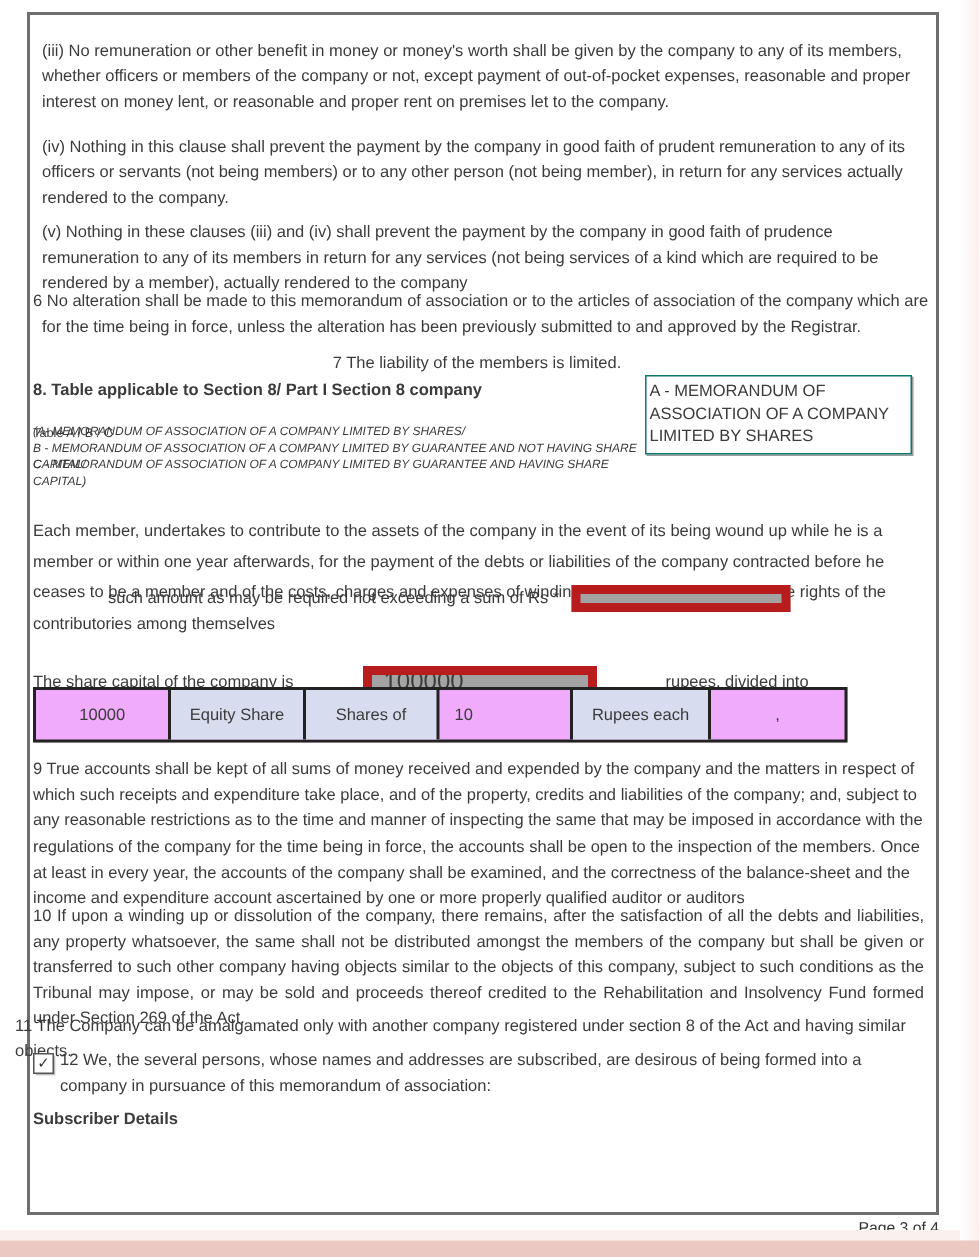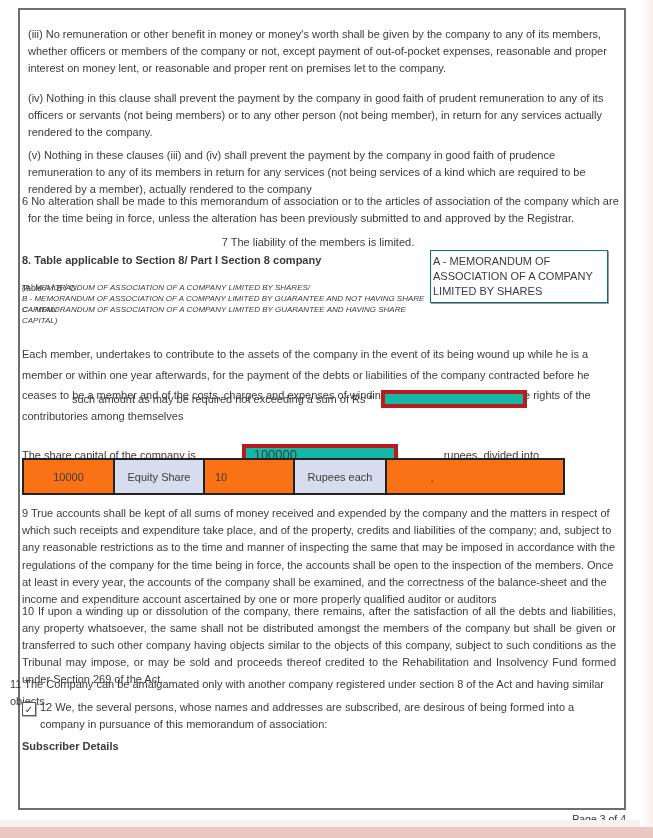--- a/index.html
+++ b/index.html
@@ -23,29 +23,29 @@
   .small{font-size:8.5px;line-height:11px;}
   .italic-small{font-size:8px;font-style:italic;line-height:10.5px;font-weight:500;}
   .moa-box{
     position:absolute;left:430px;top:250px;width:178px;
     border:1px solid #0f766e;box-shadow:1px 1px 0 #9a9a9a;
     background:#ffffff;padding:3px 2px;font-size:11px;line-height:15px;
     box-sizing:border-box;
   }
   .row{position:absolute;display:flex;align-items:center;font-size:11px;}
   .fld{
-    border:4px solid #b91c1c;background:#14b8a6;
-    font-family:"Liberation Sans", sans-serif;font-size:13px;color:#3b3b3b;
+    border:6px solid #b91c1c;background:#a3a3a3;
+    font-family:"Liberation Sans", sans-serif;font-size:16px;color:#3b3b3b;
     padding:0 0 0 8px;box-sizing:border-box;
   }
   .fld-sum{width:146px;height:18px;margin-left:8px;}
   .fld-capital{width:156px;height:21px;margin:0 10px;}
   .cap-table{
     position:absolute;left:22px;top:458px;width:543px;height:37px;
-    display:flex;border:2px solid #222222;box-sizing:border-box;background:#f97316;
+    display:flex;border:2px solid #222222;box-sizing:border-box;background:#f0abfc;
   }
   .cap-cell{
     border-right:2px solid #222222;display:flex;align-items:center;justify-content:center;
     font-size:11px;box-sizing:border-box;height:100%;
   }
   .cap-cell:last-child{border-right:none;}
   .cap-cell.shaded{background:#d7ddee;}
   .cap-cell.val-left{justify-content:flex-start;padding-left:10px;}
   .checkbox{
     position:absolute;left:22px;top:702px;width:12px;height:12px;
@@ -106,20 +106,21 @@
 
   <div class="row" style="left:22px;top:444px;width:594px;gap:36px;">
     <span>The share capital of the company is</span>
     <input class="fld fld-capital" type="text" value="100000" style="">
     <span>rupees, divided into</span>
   </div>
 
   <div class="cap-table">
     <div class="cap-cell" style="width:91px;">10000</div>
     <div class="cap-cell shaded" style="width:90px;">Equity Share</div>
+    <div class="cap-cell shaded" style="width:90px;">Shares of</div>
     <div class="cap-cell val-left" style="width:90px;">10</div>
     <div class="cap-cell shaded" style="width:92px;">Rupees each</div>
     <div class="cap-cell" style="width:90px;">,</div>
   </div>
 
   <div class="blk" style="left:22px;top:505px;width:594px;line-height:17.2px;">9 True accounts shall be kept of all sums of money received and expended by the company and the matters in respect of which such receipts and expenditure take place, and of the property, credits and liabilities of the company; and, subject to any reasonable restrictions as to the time and manner of inspecting the same that may be imposed in accordance with the regulations of the company for the time being in force, the accounts shall be open to the inspection of the members. Once at least in every year, the accounts of the company shall be examined, and the correctness of the balance-sheet and the income and expenditure account ascertained by one or more properly qualified auditor or auditors</div>
 
   <div class="blk just" style="left:22px;top:603px;width:594px;">10 If upon a winding up or dissolution of the company, there remains, after the satisfaction of all the debts and liabilities, any property whatsoever, the same shall not be distributed amongst the members of the company but shall be given or transferred to such other company having objects similar to the objects of this company, subject to such conditions as the Tribunal may impose, or may be sold and proceeds thereof credited to the Rehabilitation and Insolvency Fund formed under Section 269 of the Act.</div>
 
   <div class="blk" style="left:10px;top:676px;width:594px;">11 The Company can be amalgamated only with another company registered under section 8 of the Act and having similar objects.</div>

